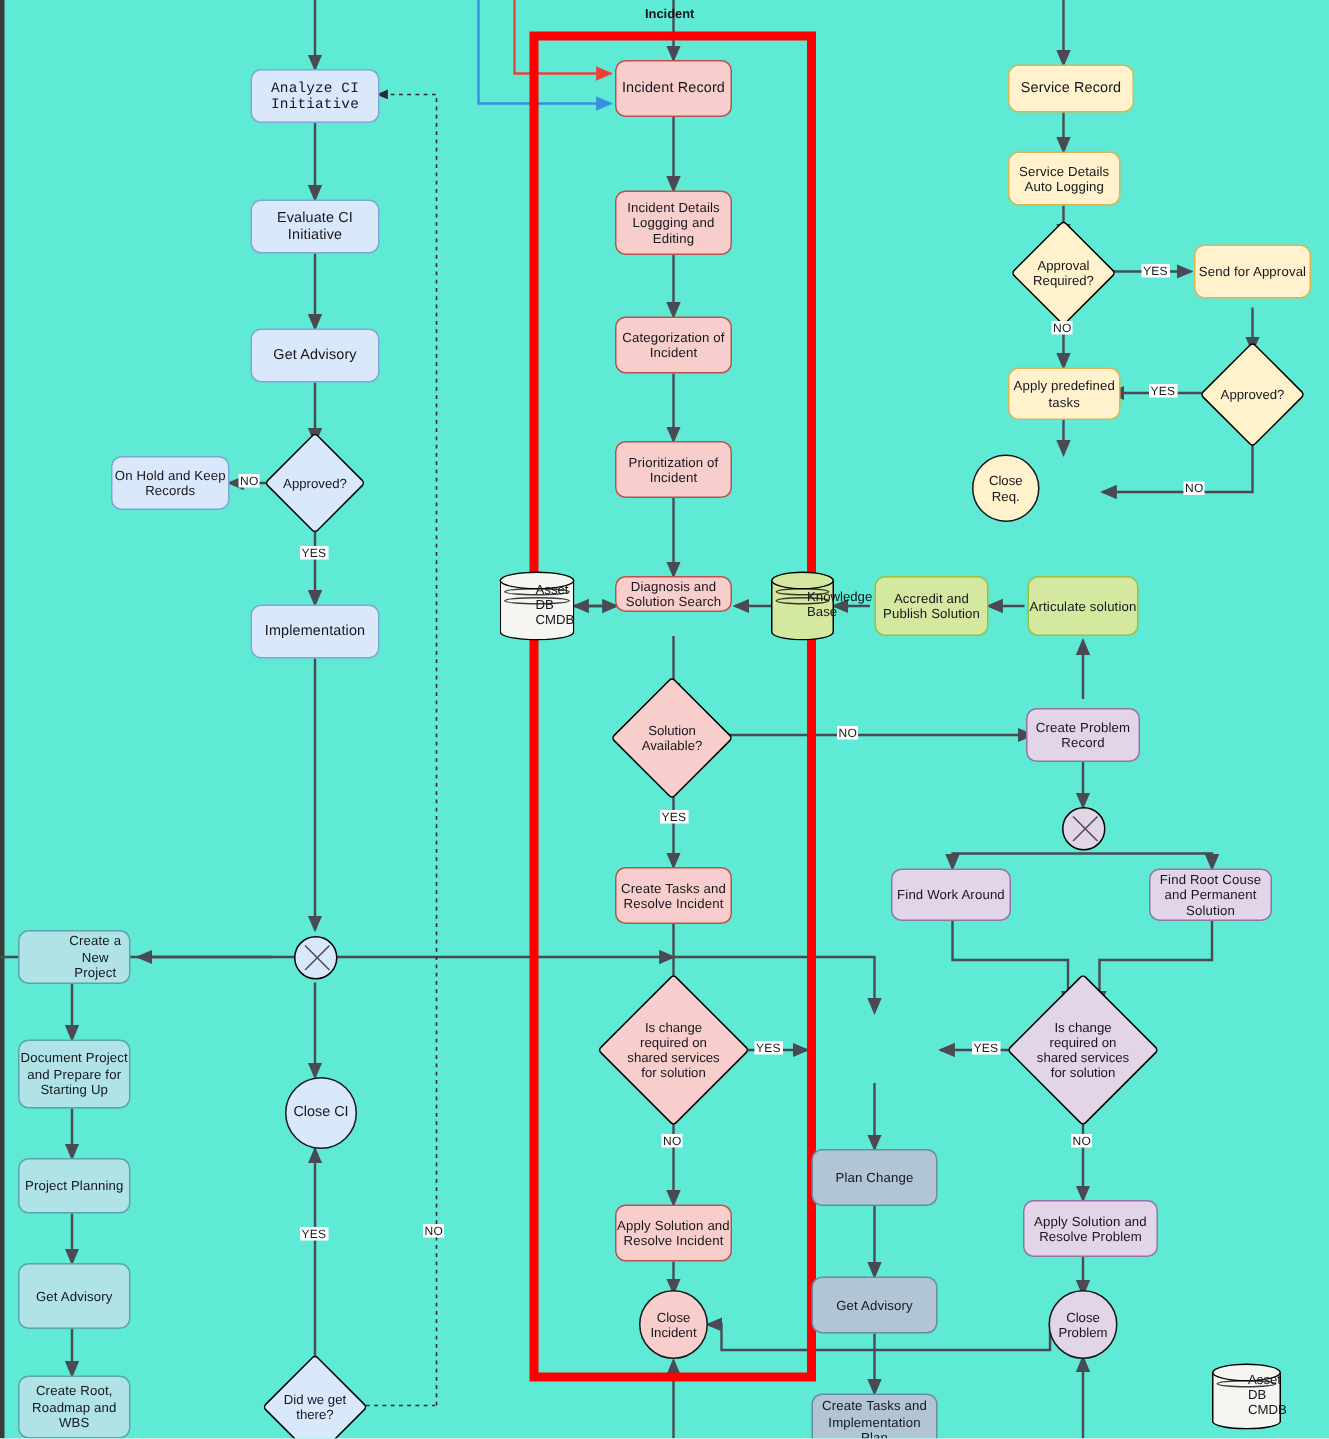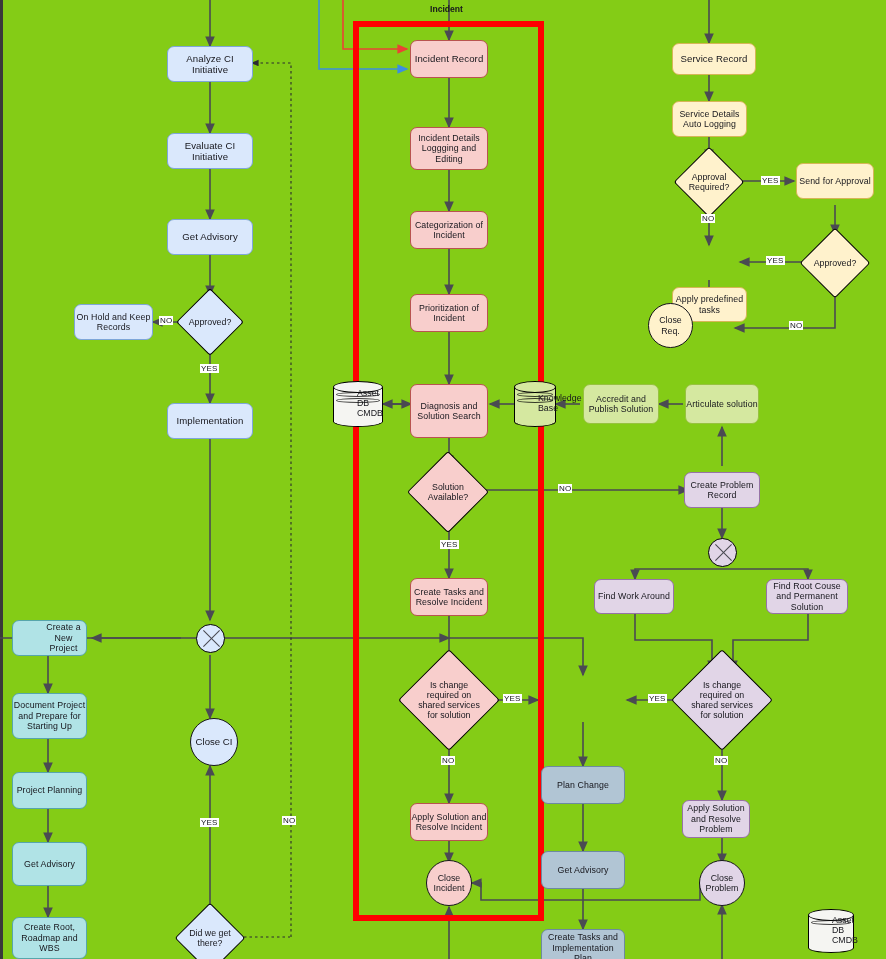--- a/index.html
+++ b/index.html
@@ -1,17 +1,17 @@
 <!DOCTYPE html>
 <html><head>
 <meta charset="utf-8">
 <style>
   html,body{margin:0;padding:0;background:#ffffff;}
   body{font-family:"Liberation Sans", sans-serif;}
-  #canvas{position:relative;width:886px;height:959px;background:#84cc16;overflow:hidden;}
+  #canvas{position:relative;width:886px;height:959px;background:#5eead4;overflow:hidden;}
   #left-border{position:absolute;left:0;top:0;width:3px;height:959px;background:#3a3a3a;}
 
   svg#wires{position:absolute;left:0;top:0;width:886px;height:959px;pointer-events:none;}
 
   .node{position:absolute;box-sizing:border-box;display:flex;align-items:center;justify-content:center;
         text-align:center;color:#16161c;letter-spacing:.1px;line-height:1.18;}
   .rbox{border-radius:7px;border:1px solid;}
   .fs10{font-size:9.6px;}
   .fs9{font-size:8.8px;}
 
@@ -159,21 +159,21 @@
     </g>
     <g stroke="#3b8fe0" stroke-width="1.6" fill="none">
       <path d="M319,0 L319,69 L407,69" marker-end="url(#ahb)"></path>
     </g>
   </svg>
 
   <div id="redframe" style="left:353px;top:21px;width:191px;height:900px;"></div>
 
   <div class="toplbl" style="left:430px;top:4px;">Incident</div>
 
-  <div class="node rbox c-blue fs10" style="left:167px;top:46px;width:86px;height:36px;">
+  <div class="node rbox c-blue fs10" style="left:167px;top:46px;width:86px;height:36px;font-family:Liberation Mono, monospace;">
     <span>Analyze CI Initiative</span>
     </div>
 
   <div class="node rbox c-blue fs10" style="left:167px;top:133px;width:86px;height:36px;">
     <span>Evaluate CI Initiative</span>
     </div>
 
   <div class="node rbox c-blue fs10" style="left:167px;top:219px;width:86px;height:36px;">
     <span>Get Advisory</span>
     </div>
@@ -234,21 +234,21 @@
     </div>
 
   <div class="node rbox c-red fs9" style="left:410px;top:211px;width:78px;height:38px;">
     <span>Categorization of Incident</span>
     </div>
 
   <div class="node rbox c-red fs9" style="left:410px;top:294px;width:78px;height:38px;">
     <span>Prioritization of Incident</span>
     </div>
 
-  <div class="node rbox c-red fs9" style="left:410px;top:384px;width:78px;height:54px;">
+  <div class="node rbox c-red fs9" style="left:410px;top:384px;width:78px;height:24px;">
     <span>Diagnosis and Solution Search</span>
     </div>
 
   <div class="dia" style="left:419px;top:463px;width:58px;height:58px;">
     <div class="shape c-red"></div>
     <div class="lbl fs9">Solution Available?</div>
     </div>
 
   <div class="node rbox c-red fs9" style="left:410px;top:578px;width:78px;height:38px;">
     <span>Create Tasks and Resolve Incident</span>
@@ -282,21 +282,21 @@
 
   <div class="node rbox c-yellow fs9" style="left:796px;top:163px;width:78px;height:36px;">
     <span>Send for Approval</span>
     </div>
 
   <div class="dia" style="left:810px;top:238px;width:50px;height:50px;">
     <div class="shape c-yellow"></div>
     <div class="lbl fs9">Approved?</div>
     </div>
 
-  <div class="node rbox c-yellow fs9" style="left:672px;top:245px;width:75px;height:35px;margin-top:42px;">
+  <div class="node rbox c-yellow fs9" style="left:672px;top:245px;width:75px;height:35px;">
     <span>Apply predefined tasks</span>
     </div>
 
   <div class="circ c-yellow fs9" style="left:648px;top:303px;width:45px;height:45px;">
     <span>Close Req.</span>
     </div>
 
   <div class="node rbox c-green fs9" style="left:583px;top:384px;width:76px;height:40px;">
     <span>Accredit and Publish Solution</span>
     </div>
@@ -320,21 +320,21 @@
 
   <div class="node rbox c-purple fs9" style="left:766px;top:579px;width:82px;height:35px;">
     <span>Find Root Couse and Permanent Solution</span>
     </div>
 
   <div class="dia" style="left:686px;top:664px;width:72px;height:72px;">
     <div class="shape c-purple"></div>
     <div class="lbl fs9" style="width:108%;">Is change required on shared services for solution</div>
     </div>
 
-  <div class="node rbox c-purple fs9" style="left:682px;top:800px;width:68px;height:38px;">
+  <div class="node rbox c-purple fs9" style="left:682px;top:800px;width:90px;height:38px;">
     <span>Apply Solution and Resolve Problem</span>
     </div>
 
   <div class="circ c-purple fs9" style="left:699px;top:860px;width:46px;height:46px;">
     <span>Close Problem</span>
     </div>
 
 
   <div class="node rbox c-steel fs9" style="left:541px;top:766px;width:84px;height:38px;">
     <span>Plan Change</span>

